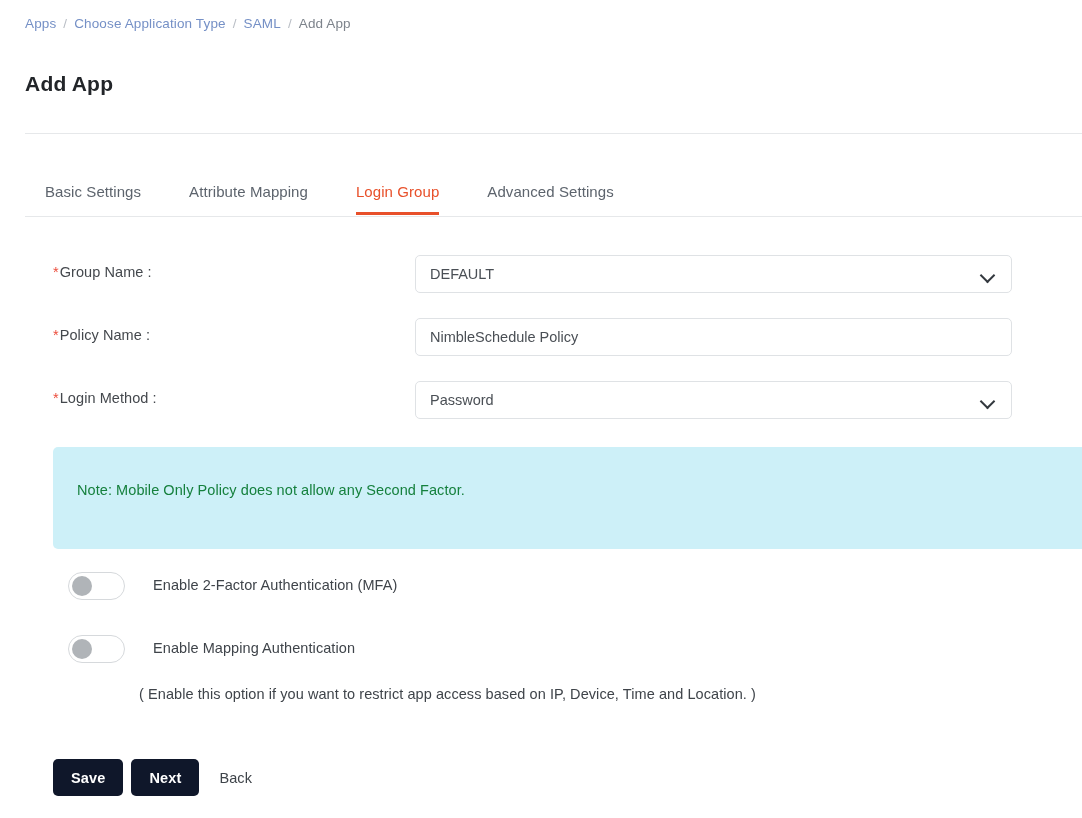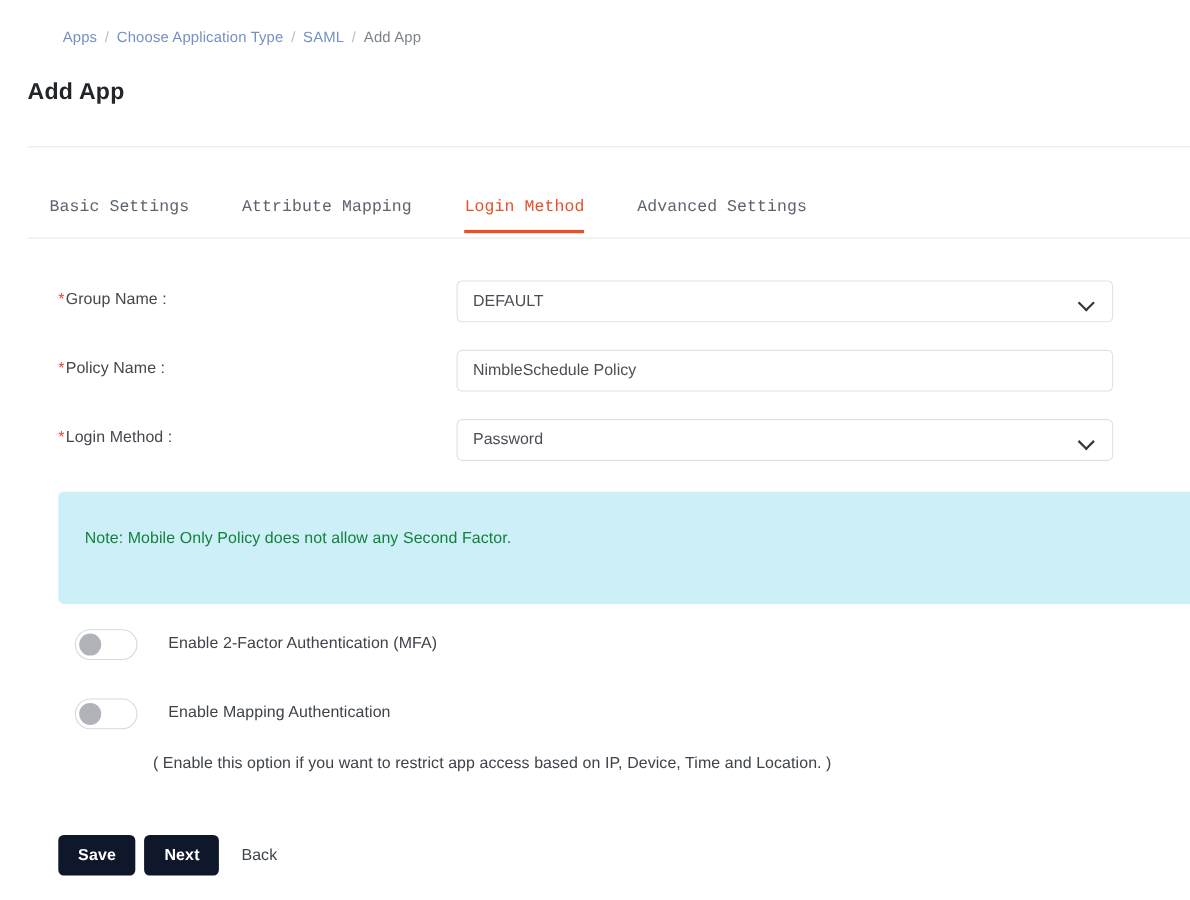--- a/index.html
+++ b/index.html
@@ -18,27 +18,26 @@
     position: relative;
     width: 1082px;
     height: 818px;
     background: #ffffff;
   }
 
   
   .breadcrumb {
     position: absolute;
     left: 25px;
-    top: 25px;
+    top: 15px;
     font-size: 13.5px;
     line-height: 18px;
     color: #8a8f96;
     white-space: nowrap;
     letter-spacing: 0.01em;
-    margin-left: 32px;
   }
   .breadcrumb a {
     color: #7590c6;
     text-decoration: none;
   }
   .breadcrumb .sep {
     color: #b9bec5;
     margin: 0 7px;
   }
   .breadcrumb .current { color: #7d838b; }
@@ -64,22 +63,21 @@
   }
 
   
   .tabs {
     position: absolute;
     left: 25px;
     top: 180px;
     width: 1057px;
     height: 38px;
     display: flex;
-    align-items: flex-start;
-    font-family: Liberation Mono, monospace;
+    align-items: center;
   }
   .tab {
     font-size: 15px;
     color: #5d646d;
     padding: 0 0 15px 0;
     margin-right: 48px;
     cursor: pointer;
     position: relative;
     white-space: nowrap;
     letter-spacing: 0.005em;
@@ -276,21 +274,21 @@
   <div class="breadcrumb">
     <a href="#">Apps</a><span class="sep">/</span><a href="#">Choose Application Type</a><span class="sep">/</span><a href="#">SAML</a><span class="sep">/</span><span class="current">Add App</span>
   </div>
 
   <div class="page-title">Add App</div>
   <div class="hr-top"></div>
 
   <div class="tabs">
     <div class="tab">Basic Settings</div>
     <div class="tab">Attribute Mapping</div>
-    <div class="tab active">Login Method</div>
+    <div class="tab active">Login Group</div>
     <div class="tab">Advanced Settings</div>
   </div>
   <div class="tabs-underline"></div>
 
   <div class="form-area">
 
     <div class="form-row">
       <div class="field-label"><span class="req">*</span><span>Group Name :</span></div>
       <div class="field-control">
         <span class="value">DEFAULT</span>

